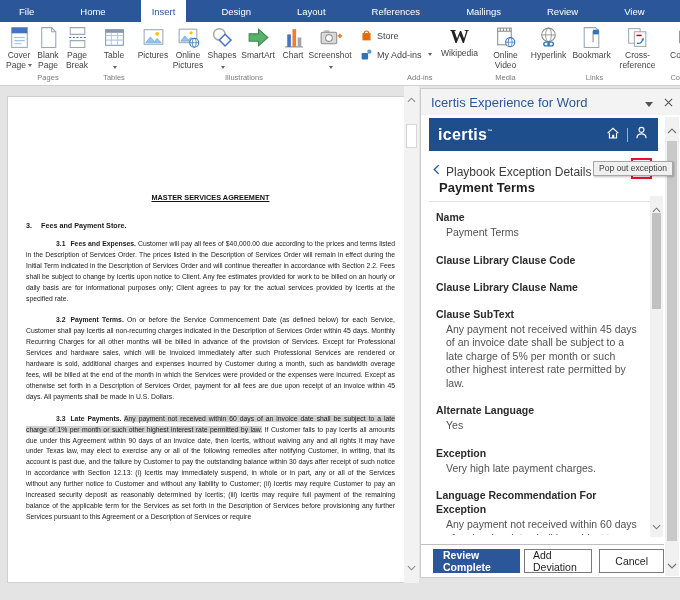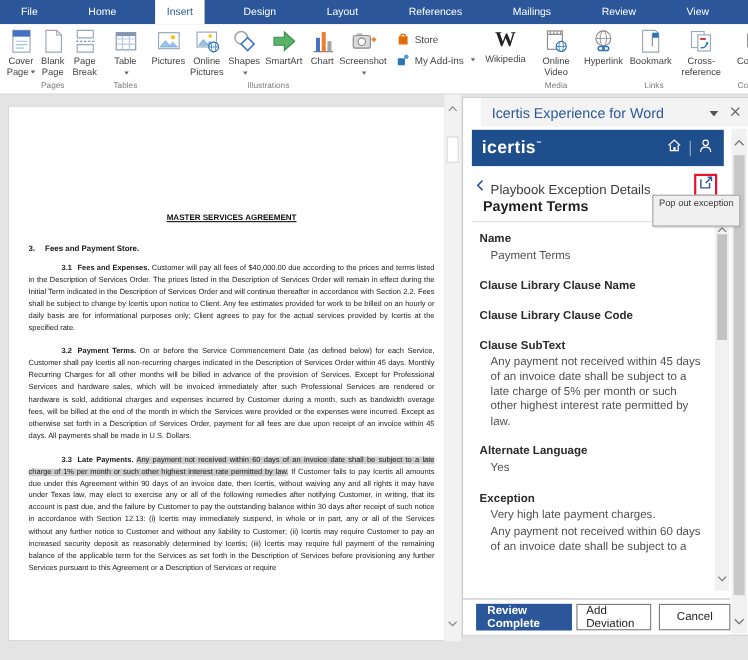--- a/index.html
+++ b/index.html
@@ -46,35 +46,35 @@
   .hl { background:#d0d0d0; }
 
   
   .doc-sb { position:absolute; left:404px; top:0; width:15px; height:497px; background:#f2f2f2; }
   .doc-sb .sb-up { position:absolute; top:3px; left:3px; }
   .doc-sb .sb-thumb { position:absolute; top:38px; left:2px; width:11px; height:24px; background:#fff; border:1px solid #d6d6d6; }
   .doc-sb .sb-down { position:absolute; bottom:8px; left:3px; }
 
   
   .pane { position:absolute; left:420px; top:2px; width:260px; height:490px; background:#fff; border:1px solid #cdcdcd; border-right:none; }
-  .pane-titlebar { height:26px; background:#f3f3f3; display:flex; align-items:center; padding:0 7px 0 10px;margin-left:16px; }
+  .pane-titlebar { height:26px; background:#f3f3f3; display:flex; align-items:center; padding:0 7px 0 10px; }
   .pane-title { color:#2b579a; font-size:13px; white-space:nowrap; }
   .pane-title-icons { margin-left:auto; display:flex; align-items:center; gap:11px; }
 
   .brand-bar { margin:3px 22px 0 8px; height:33px; background:#1e4e8c; display:flex; align-items:center; padding:0 9px; }
   .brand { color:#fff; font-size:16px; font-weight:bold; letter-spacing:.3px; }
   .brand-tm { color:#fff; font-size:5px; vertical-align:7px; }
   .brand-icons { margin-left:auto; display:flex; align-items:center; gap:6px; }
   .brand-divider { width:1px; height:14px; background:rgba(255,255,255,.55); }
 
   .crumb { display:flex; align-items:flex-end; margin:7px 28px 0 12px; height:21px; position:relative; }
   .crumb-label { font-size:12px; color:#3b3b3b; margin-left:6px; }
   .popout-box { margin-left:auto; border:2px solid #e8112d; width:21px; height:21px; display:flex; align-items:center; justify-content:center; background:#fff; }
 
-  .tooltip { position:absolute; left:172px; top:88px; padding:1px 5px 16px; font-size:8.5px; color:#3c3c3c; background:#f0f0f0; border:1px solid #a6a6a6; box-shadow:1px 1px 2px rgba(0,0,0,.25); white-space:nowrap; z-index:9; }
+  .tooltip { position:absolute; left:172px; top:72px; padding:1px 5px 2px; font-size:8.5px; color:#3c3c3c; background:#f0f0f0; border:1px solid #a6a6a6; box-shadow:1px 1px 2px rgba(0,0,0,.25); white-space:nowrap; z-index:9; }
 
   .pane-heading { font-size:13px; font-weight:bold; color:#1f1f1f; margin:1px 0 0 18px; }
   .pane-divider { margin:6px 30px 0 8px; border-top:1px solid #e0e0e0; }
 
   .fields { margin:0 43px 0 15px; padding-top:8px; height:333px; overflow:hidden; }
   .field-label { font-size:10.5px; font-weight:bold; color:#2b2b2b; line-height:14px; margin-top:13px; }
   .field:first-child .field-label { margin-top:0; }
   .field-value { font-size:10.5px; color:#525252; line-height:13.5px; margin:2px 0 0 10px; }
 
   .btnbar { position:absolute; left:0; right:16px; bottom:0; height:33px; background:#fff; border-top:1px solid #bfbfbf; display:flex; align-items:center; padding-left:12px; z-index:5; }
@@ -239,20 +239,21 @@
             </svg>
           <span>My Add-ins</span>
           <span class="dd-arrow"></span>
         </div>
       </div>
       <div class="big-btn" style="width:48px">
         <span class="wiki-w">W</span>
         <span class="lbl">Wikipedia</span>
       </div>
     </div>
+    <div class="rgroup-label">Add-ins</div>
   </div>
   <div class="rsep"></div>
 
   <div class="rgroup">
     <div class="rgroup-content">
       <div class="big-btn" style="width:36px">
         <svg class="ric" viewBox="0 0 24 24">
             <rect x="4.5" y="3" width="13" height="16" fill="#fff" stroke="#8c8c8c"></rect>
             <path d="M4.5 6 h13 M7 3 v3 M10 3 v3 M13 3 v3 M16 3 v3" stroke="#8c8c8c" fill="none"></path>
             <circle cx="16.5" cy="16.5" r="4.4" fill="#fff" stroke="#2e75b6"></circle>
@@ -382,40 +383,41 @@
 
     <div class="pane-heading">Payment Terms</div>
     <div class="pane-divider"></div>
 
     <div class="fields">
       <div class="field">
         <div class="field-label">Name</div>
         <div class="field-value">Payment Terms</div>
       </div>
       <div class="field">
+        <div class="field-label">Clause Library Clause Code</div>
+        <div class="field-value"></div>
+      </div>
+      <div class="field">
         <div class="field-label">Clause Library Clause Name</div>
         <div class="field-value"></div>
       </div>
       <div class="field">
-        <div class="field-label">Clause Library Clause Code</div>
-        <div class="field-value"></div>
-      </div>
-      <div class="field">
         <div class="field-label">Clause SubText</div>
         <div class="field-value">Any payment not received within 45 days of an invoice date shall be subject to a late charge of 5% per month or such other highest interest rate permitted by law.</div>
       </div>
       <div class="field">
         <div class="field-label">Alternate Language</div>
         <div class="field-value">Yes</div>
       </div>
       <div class="field">
         <div class="field-label">Exception</div>
         <div class="field-value">Very high late payment charges.</div>
       </div>
       <div class="field">
+        <div class="field-label">Language Recommendation For Exception</div>
         <div class="field-value">Any payment not received within 60 days of an invoice date shall be subject to a</div>
       </div>
     </div>
 
     <div class="btnbar">
       <div class="btn btn-primary">Review Complete</div>
       <div class="btn btn-secondary">Add Deviation</div>
       <div class="btn btn-secondary btn-cancel">Cancel</div>
     </div>
 

